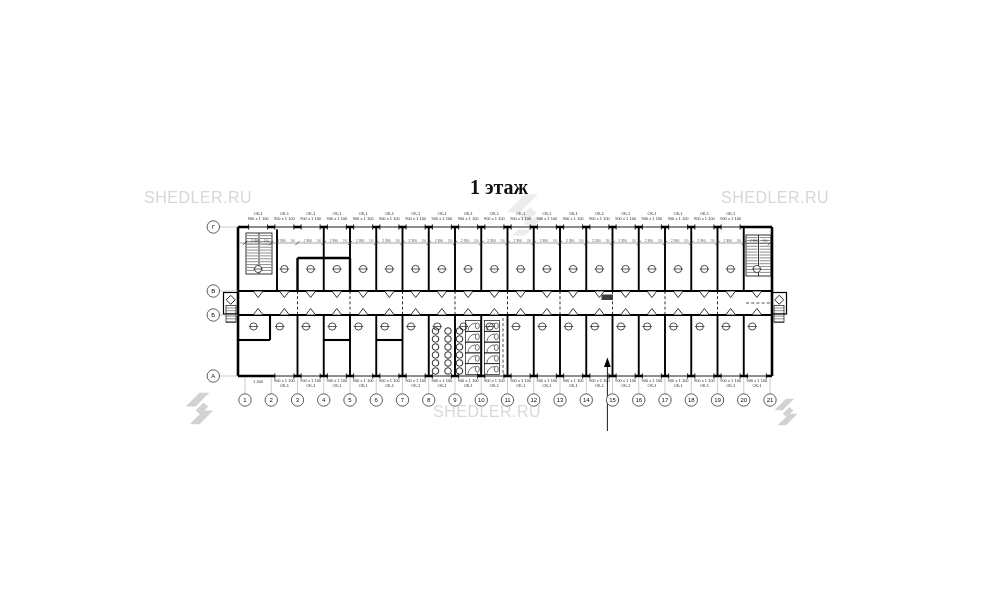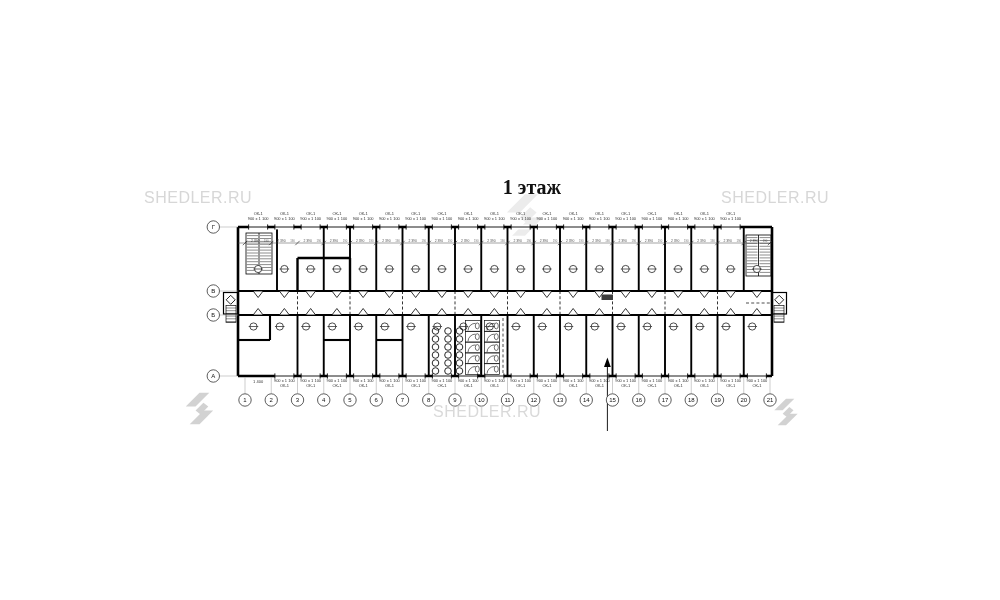--- a/index.html
+++ b/index.html
@@ -1,21 +1,21 @@
 <!DOCTYPE html>
 <html><head>
 <meta charset="utf-8">
 <style>
   html,body{margin:0;padding:0;background:#fff;}
   .stage{position:relative;width:1000px;height:580px;background:#ffffff;overflow:hidden;
          font-family:"Liberation Sans",sans-serif;}
   #plan-svg{position:absolute;left:0;top:0;}
   .wm{position:absolute;color:#d7d7d7;font-size:16px;letter-spacing:.5px;user-select:none;}
   .wm-bc{color:#c3c3c3;opacity:.62;z-index:5;}
-  .title{position:absolute;left:437px;top:176px;width:124px;text-align:right;z-index:4;
+  .title{position:absolute;left:437px;top:176px;width:124px;text-align:center;z-index:4;
          font-family:"Liberation Serif",serif;font-weight:bold;font-size:20px;color:#111;}
 </style>
 </head>
 <body>
 
 <div class="stage">
   <div class="wm" style="left:144px;top:189px;">SHEDLER.RU</div>
   <div class="wm" style="left:721px;top:189px;">SHEDLER.RU</div>
   <div class="title">1 этаж</div>
 

